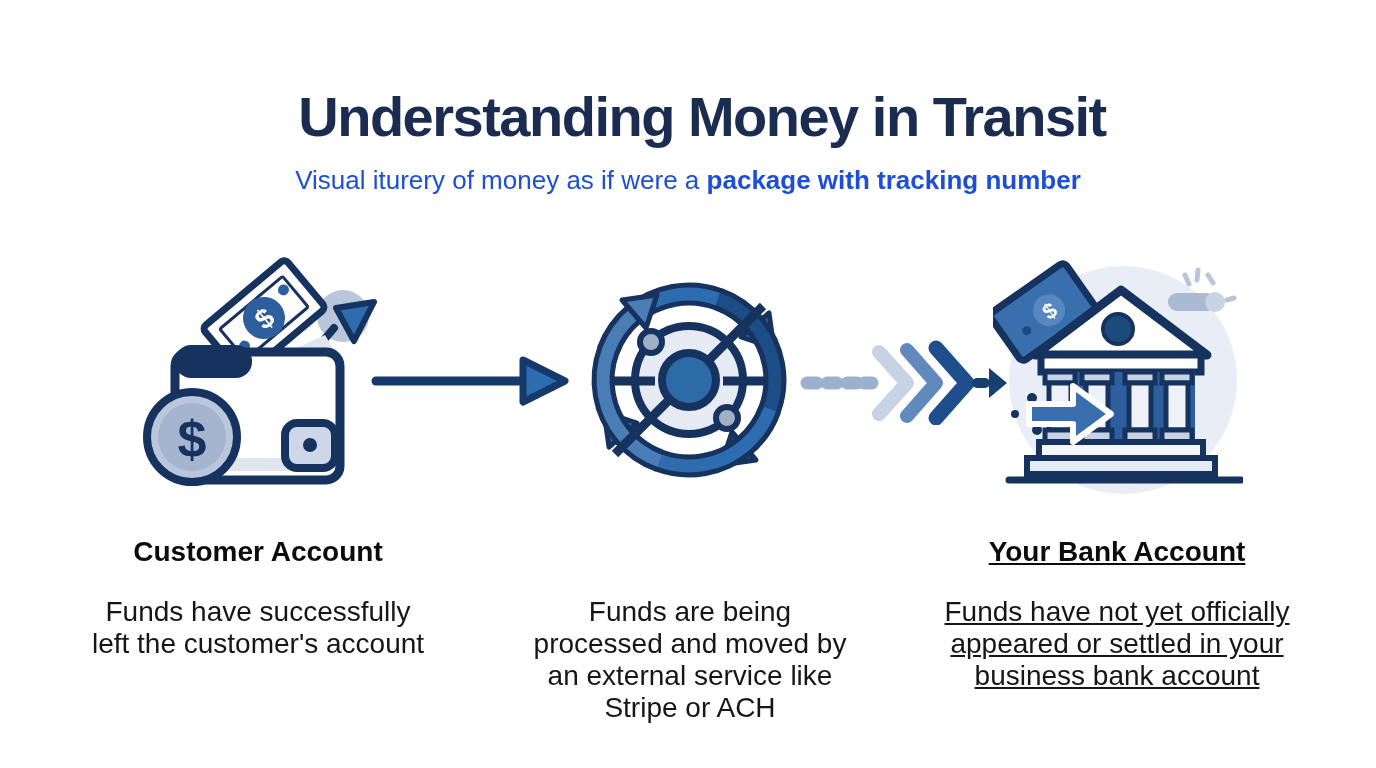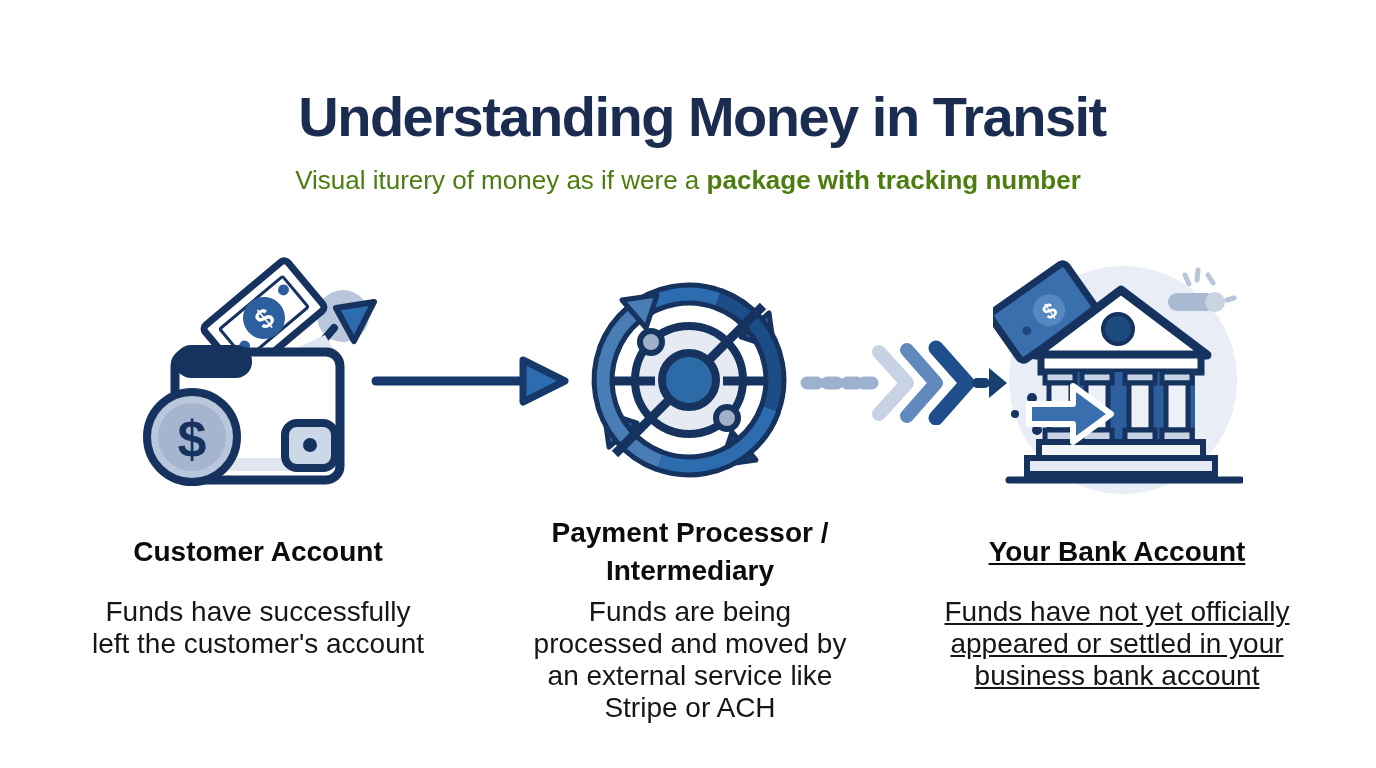--- a/index.html
+++ b/index.html
@@ -6,21 +6,21 @@
   #canvas{
     position:relative;width:1376px;height:768px;background:#ffffff;
     font-family:"Liberation Sans",sans-serif;overflow:hidden;
   }
   .title{
     position:absolute;left:14px;top:88px;width:1376px;text-align:center;
     font-size:56px;font-weight:bold;letter-spacing:-1.5px;color:#1a2c50;line-height:1.05;
   }
   .subtitle{
     position:absolute;left:0;top:164px;width:1376px;text-align:center;
-    font-size:26px;color:#4d7c0f;line-height:1.3;
+    font-size:26px;color:#1d4ed8;line-height:1.3;
   }
   .subtitle .bold{font-weight:bold;}
   .icon-svg{position:absolute;}
   .stage-name{
     position:absolute;top:512px;height:80px;width:400px;
     display:flex;align-items:center;justify-content:center;text-align:center;
     font-size:28px;font-weight:bold;color:#0c0c0c;line-height:38px;
   }
   .stage-name .inner{width:100%;}
   .stage-desc{
@@ -182,23 +182,20 @@
       <circle cx="22" cy="162" r="4" fill="#16325e"></circle>
       <circle cx="39" cy="146" r="5" fill="#16325e"></circle>
       <circle cx="44" cy="178" r="5" fill="#16325e"></circle>
       <path d="M 36 152 L 80 152 L 80 134 L 118 162 L 80 190 L 80 172 L 36 172 Z" fill="#3a6fae" stroke="#ffffff" stroke-width="6" stroke-linejoin="round"></path>
     </g>
   </svg>
 
   <div class="stage-name col1">
     <div class="inner">Customer Account</div>
   </div>
-  <div class="stage-name col2">
-    <div class="inner">Payment Processor / Intermediary</div>
-  </div>
   <div class="stage-name col3">
     <div class="inner">Your Bank Account</div>
   </div>
 
   <div class="stage-desc col1">
     <div class="inner">Funds have successfully left the customer's account</div>
   </div>
   <div class="stage-desc col2">
     <div class="inner">Funds are being processed and moved by an external service like Stripe or ACH</div>
   </div>

